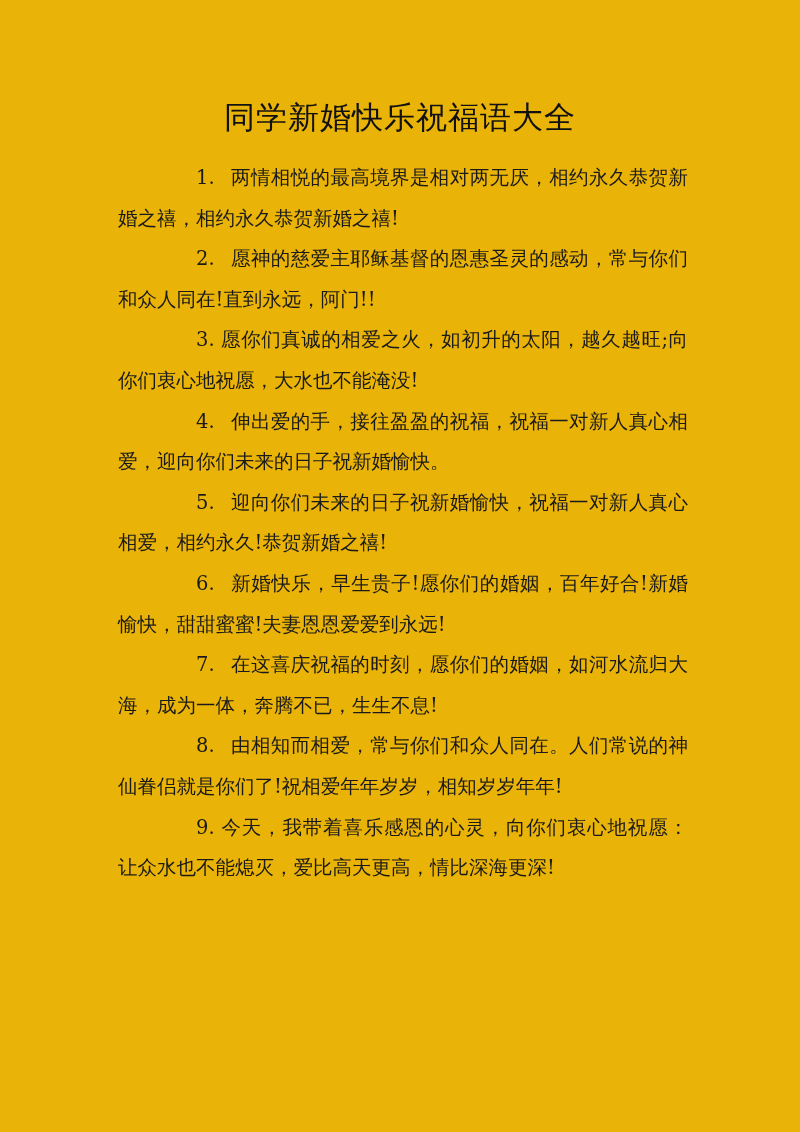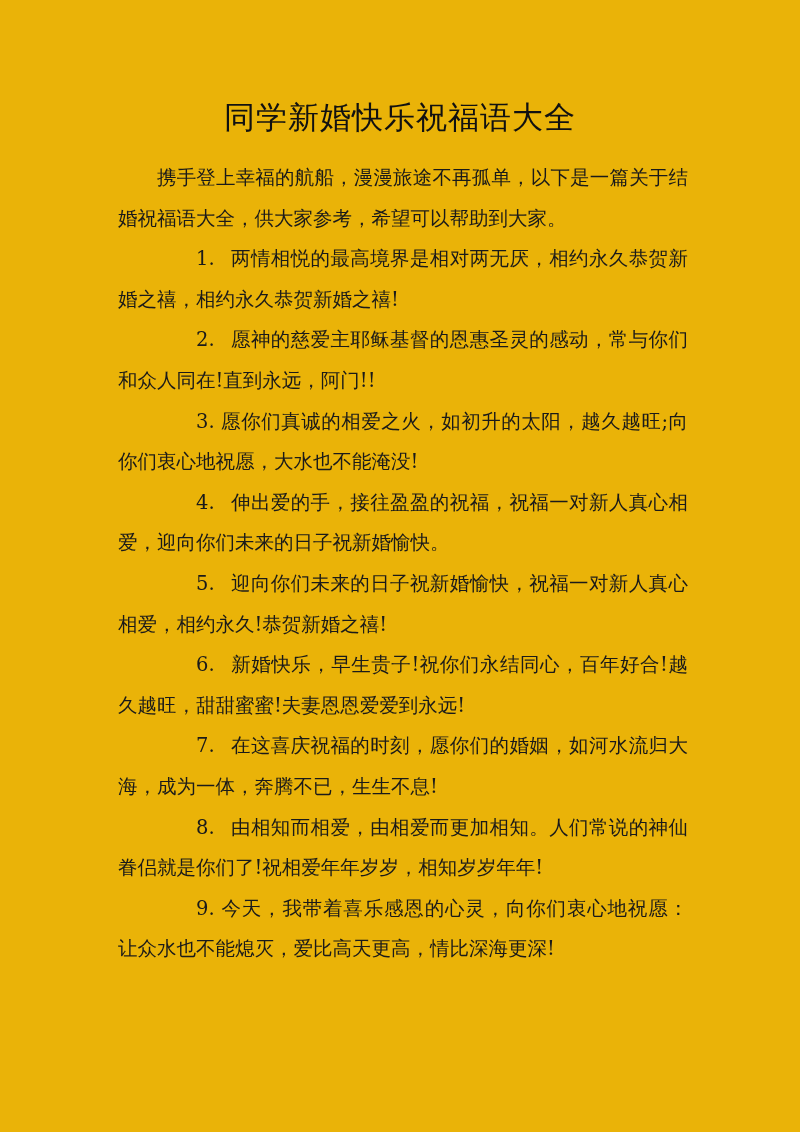--- a/index.html
+++ b/index.html
@@ -63,33 +63,32 @@
   .num.wide { margin-right: 16px; }
   .num.narrow { margin-right: 6px; }
 </style>
 </head>
 <body>
 
 <div class="page">
   <h1 class="title" style="margin:0;font-weight:normal;">同学新婚快乐祝福语大全</h1>
 
   <div class="body-text">
-    <p class="para">携手登上幸福的航船，漫漫旅途不再孤单，以下是一篇关于结婚祝福语大全，供大家参考，希望可以帮助到大家。</p>
 
     <p class="item"><span class="num wide">1.</span><span>两情相悦的最高境界是相对两无厌，相约永久恭贺新婚之禧，相约永久恭贺新婚之禧!</span></p>
 
     <p class="item"><span class="num wide">2.</span><span>愿神的慈爱主耶稣基督的恩惠圣灵的感动，常与你们和众人同在!直到永远，阿门!!</span></p>
 
     <p class="item"><span class="num narrow">3.</span><span>愿你们真诚的相爱之火，如初升的太阳，越久越旺;向你们衷心地祝愿，大水也不能淹没!</span></p>
 
     <p class="item"><span class="num wide">4.</span><span>伸出爱的手，接往盈盈的祝福，祝福一对新人真心相爱，迎向你们未来的日子祝新婚愉快。</span></p>
 
     <p class="item"><span class="num wide">5.</span><span>迎向你们未来的日子祝新婚愉快，祝福一对新人真心相爱，相约永久!恭贺新婚之禧!</span></p>
 
-    <p class="item"><span class="num wide">6.</span><span>新婚快乐，早生贵子!祝你们永结同心，百年好合!越久越旺，甜甜蜜蜜!夫妻恩恩爱爱到永远!</span></p>
+    <p class="item"><span class="num wide">6.</span><span>新婚快乐，早生贵子!愿你们的婚姻，百年好合!新婚愉快，甜甜蜜蜜!夫妻恩恩爱爱到永远!</span></p>
 
     <p class="item"><span class="num wide">7.</span><span>在这喜庆祝福的时刻，愿你们的婚姻，如河水流归大海，成为一体，奔腾不已，生生不息!</span></p>
 
-    <p class="item"><span class="num wide">8.</span><span>由相知而相爱，由相爱而更加相知。人们常说的神仙眷侣就是你们了!祝相爱年年岁岁，相知岁岁年年!</span></p>
+    <p class="item"><span class="num wide">8.</span><span>由相知而相爱，常与你们和众人同在。人们常说的神仙眷侣就是你们了!祝相爱年年岁岁，相知岁岁年年!</span></p>
 
     <p class="item"><span class="num narrow">9.</span><span>今天，我带着喜乐感恩的心灵，向你们衷心地祝愿：让众水也不能熄灭，爱比高天更高，情比深海更深!</span></p>
   </div>
 </div>
 
 </body></html>

